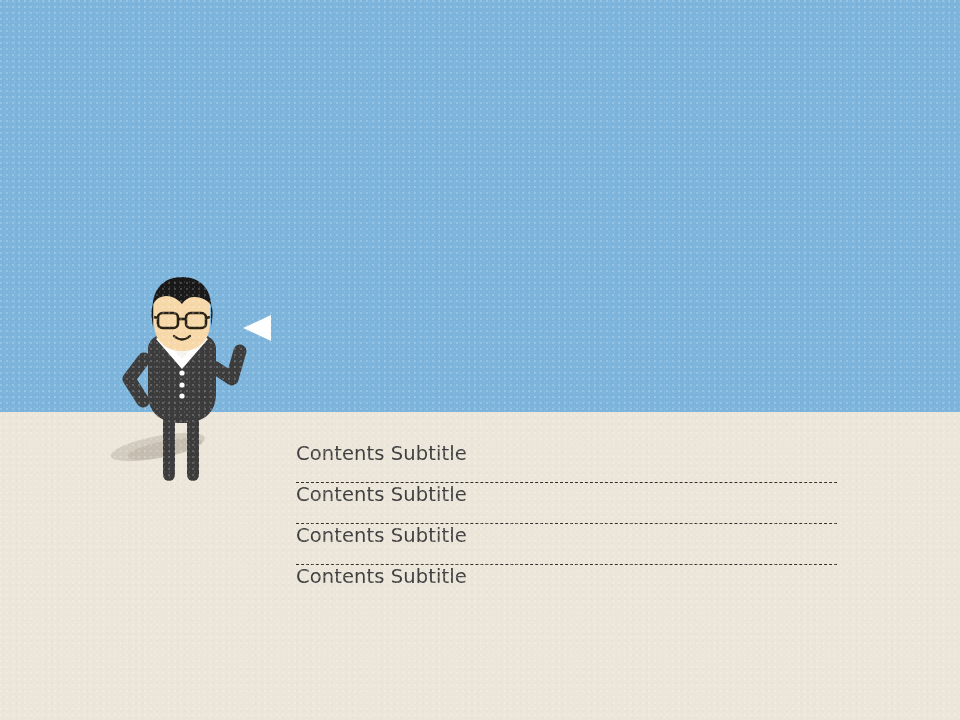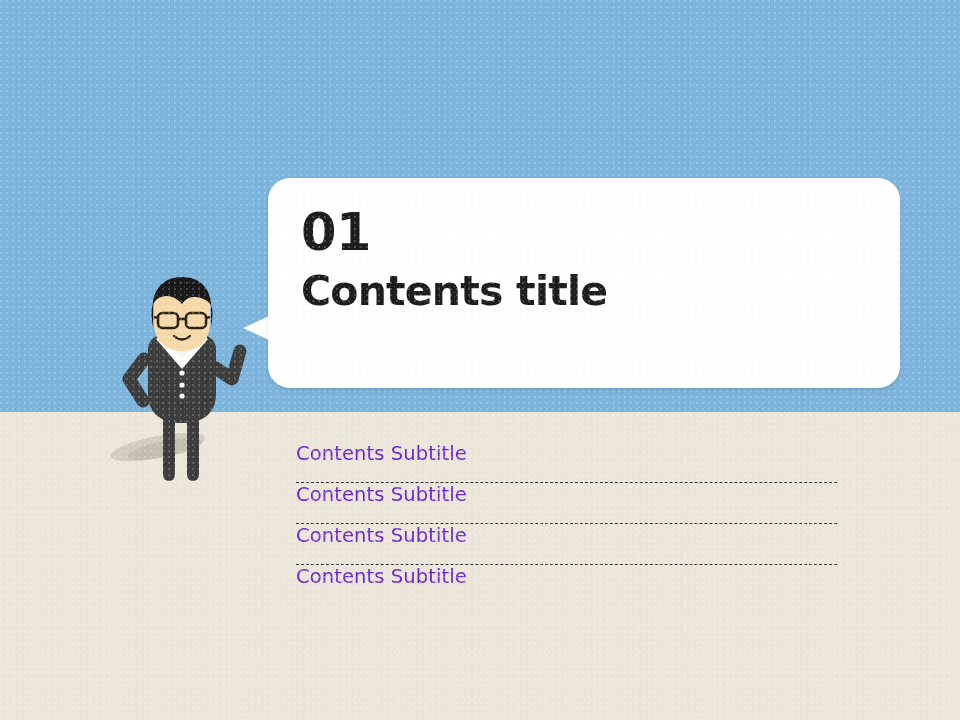--- a/index.html
+++ b/index.html
@@ -101,21 +101,21 @@
   }
   .sub-row {
     position: relative;
     height: 41px;
   }
   .sub-label {
     position: absolute;
     left: 0;
     top: 0;
     font-size: 19.5px;
-    color: #6d28d9;
+    color: #404040;
     font-weight: 400;
     letter-spacing: .1px;
     font-family: "DejaVu Sans", sans-serif;
     white-space: nowrap;
   }
   .sub-rule {
     position: absolute;
     left: 0;
     bottom: 0;
     width: 541px;
@@ -214,43 +214,39 @@
 
       <g>
         <path d="M64,61 Q72,68 80,61" stroke="#2a2115" stroke-width="2.2" fill="none" stroke-linecap="round"></path>
       </g>
 
     </svg>
   </div>
 
   <div class="bubble-tail"></div>
 
-  <div class="bubble">
-    <div class="bubble-number">01</div>
-    <div class="bubble-title">Contents title</div>
+
+  <div class="subtitles">
+
+    <div class="sub-row">
+      <div class="sub-label">Contents Subtitle</div>
+      <div class="sub-rule"></div>
+    </div>
+
+    <div class="sub-row">
+      <div class="sub-label">Contents Subtitle</div>
+      <div class="sub-rule"></div>
+    </div>
+
+    <div class="sub-row">
+      <div class="sub-label">Contents Subtitle</div>
+      <div class="sub-rule"></div>
+    </div>
+
+    <div class="sub-row">
+      <div class="sub-label">Contents Subtitle</div>
+    </div>
+
   </div>
 
-  <div class="subtitles">
-
-    <div class="sub-row">
-      <div class="sub-label">Contents Subtitle</div>
-      <div class="sub-rule"></div>
-    </div>
-
-    <div class="sub-row">
-      <div class="sub-label">Contents Subtitle</div>
-      <div class="sub-rule"></div>
-    </div>
-
-    <div class="sub-row">
-      <div class="sub-label">Contents Subtitle</div>
-      <div class="sub-rule"></div>
-    </div>
-
-    <div class="sub-row">
-      <div class="sub-label">Contents Subtitle</div>
-    </div>
-
-  </div>
-
   <div class="grain"></div>
 
 </div>
 
 </body></html>

